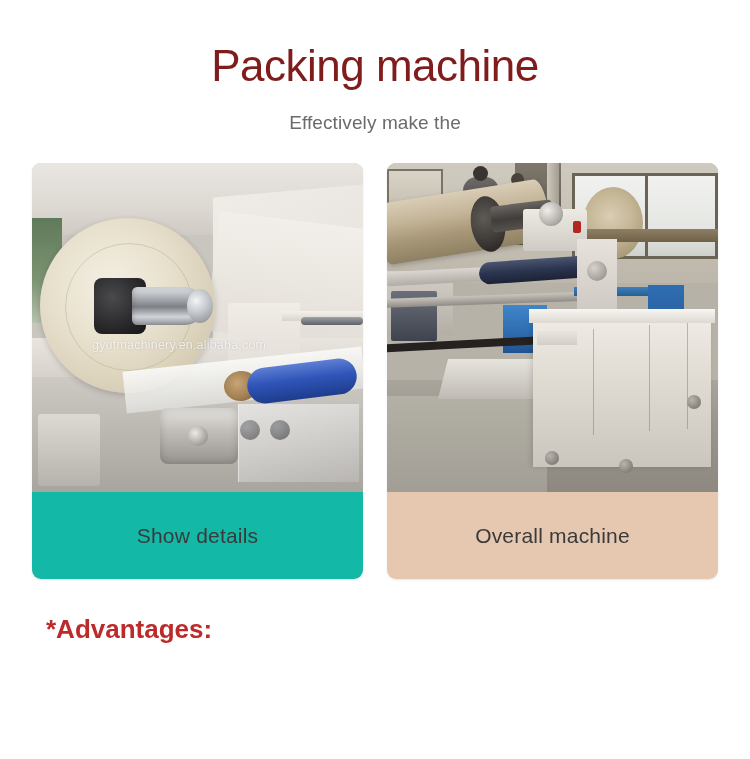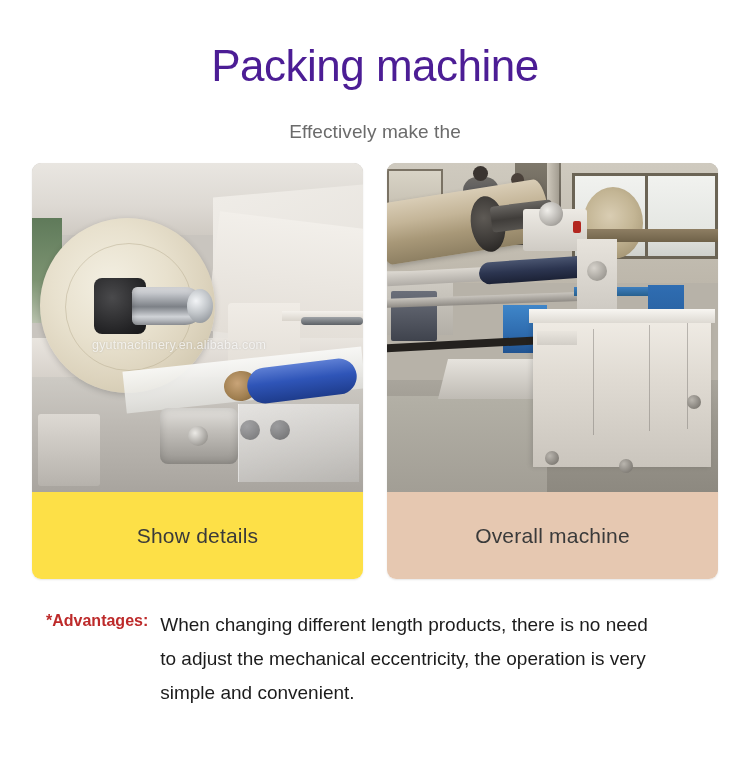--- a/index.html
+++ b/index.html
@@ -16,30 +16,30 @@
   }
 
   
   .header {
     text-align: center;
     padding-top: 44px;
   }
   .page-title {
     font-size: 44px;
     font-weight: 400;
-    color: #4c1d95;
+    color: #7f1d1d;
     letter-spacing: -0.5px;
     line-height: 1.0;
     margin: 0;
   }
   .page-subtitle {
     font-size: 19px;
     font-weight: 400;
     color: #6b6b6b;
-    margin: 17px;
+    margin: 8px;
     padding-top: 16px;
     letter-spacing: 0.1px;
   }
 
   
   .cards {
     position: absolute;
     left: 32px;
     top: 163px;
     width: 686px;
@@ -65,21 +65,21 @@
   }
   .caption {
     flex: 1;
     display: flex;
     align-items: center;
     justify-content: center;
     font-size: 21px;
     color: #3a3a3a;
     letter-spacing: 0.2px;
   }
-  .caption-gray { background: #fde047; }
+  .caption-gray { background: #14b8a6; }
   .caption-peach { background: #e6c8b1; }
 
   .watermark {
     position: absolute;
     font-size: 12.5px;
     color: rgba(255,255,255,0.72);
     letter-spacing: 0.2px;
     text-shadow: 0 0 2px rgba(0,0,0,0.18);
     white-space: nowrap;
     pointer-events: none;
@@ -399,21 +399,21 @@
   .advantages {
     position: absolute;
     left: 46px;
     top: 608px;
     width: 672px;
     display: flex;
     align-items: flex-start;
   }
   .adv-label {
     color: #bd2a2a;
-    font-size: 16px;
+    font-size: 26px;
     font-weight: 700;
     white-space: nowrap;
     line-height: 1.62;
     padding-right: 12px;
   }
   .adv-text {
     font-size: 19px;
     color: #1c1c1c;
     line-height: 1.78;
     max-width: 504px;
@@ -500,14 +500,13 @@
       <div class="caster" style="left:232px; top:296px;"></div>
       <div class="caster" style="left:300px; top:232px;"></div>
       <div class="watermark wm-right">gyutmachinery.en.alibaba.com</div>
     </div>
     <div class="caption caption-peach">Overall machine</div>
   </div>
 </div>
 
 <div class="advantages">
   <span class="adv-label">*Advantages:</span>
-  <span class="adv-text">When changing different length products, there is no need to adjust the mechanical eccentricity, the operation is very simple and convenient.</span>
 </div>
 
 </body></html>

